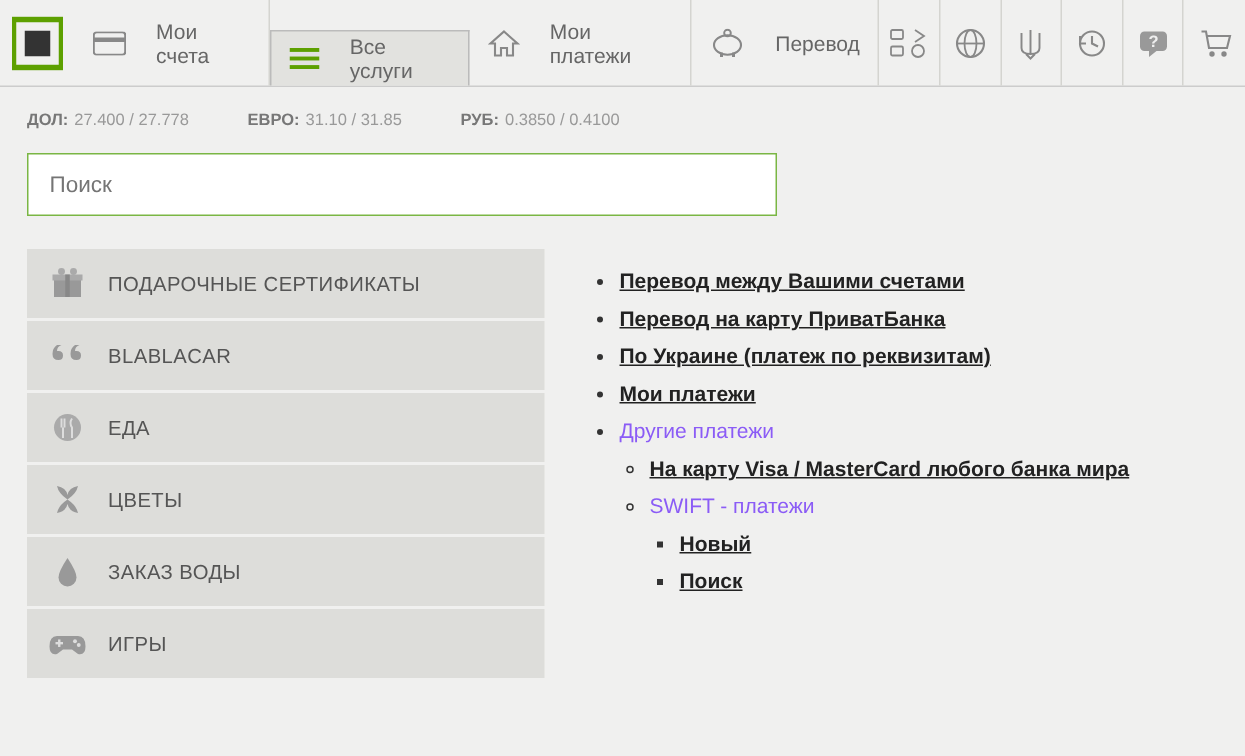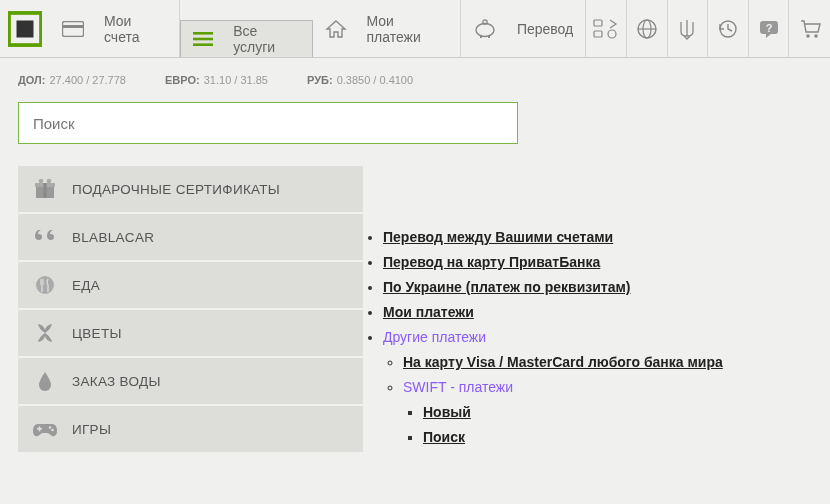--- a/index.html
+++ b/index.html
@@ -67,21 +67,21 @@
   border: 1px solid #7ab644;
   background: #fff;
   padding: 0 14px;
   font-size: 15px;
   color: #0c4a6e;
   outline: none;
 }
 .content {
   display: flex;
   padding: 0 18px;
-  align-items: flex-end;
+  gap: 30px;
 }
 .cats {
   width: 345px;
 }
 .cat {
   background: #ddddda;
   height: 46px;
   display: flex;
   align-items: center;
   gap: 14px;

